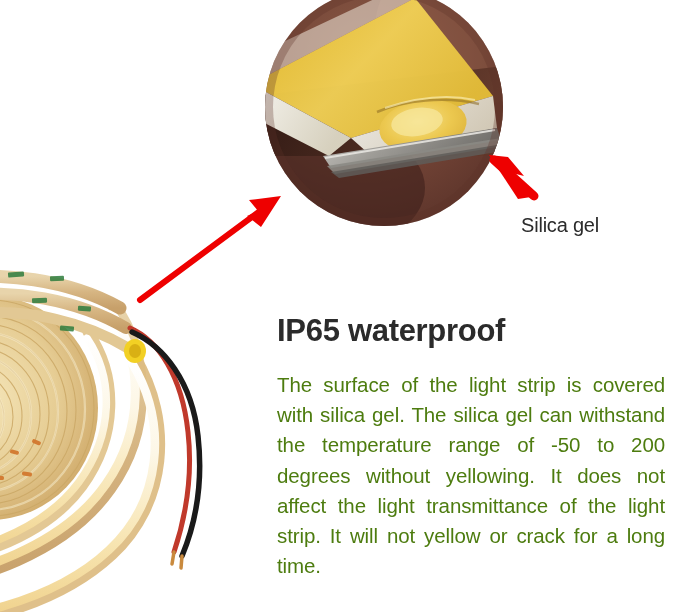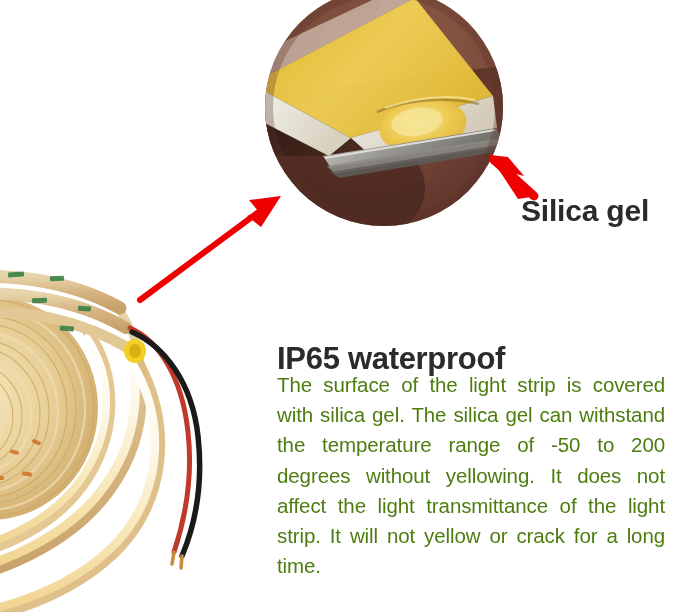--- a/index.html
+++ b/index.html
@@ -41,37 +41,36 @@
     position: absolute;
     left: 0; top: 0;
     width: 679px; height: 612px;
     pointer-events: none;
   }
 
   
   #silica-gel-label {
     position: absolute;
     left: 521px;
-    top: 194px;
-    font-size: 30px;
-    font-weight: bold;
+    top: 214px;
+    font-size: 20px;
+    font-weight: normal;
     color: #2b2b2b;
     letter-spacing: -0.2px;
     white-space: nowrap;
   }
   #heading-ip65 {
     position: absolute;
     left: 277px;
     top: 313px;
     font-size: 31px;
     font-weight: bold;
     color: #2b2b2b;
     letter-spacing: -0.3px;
     white-space: nowrap;
-    margin-top: 28px;
   }
   #body-copy {
     position: absolute;
     left: 277px;
     top: 370px;
     width: 388px;
     font-size: 20.5px;
     line-height: 30.2px;
     color: #4d7c0f;
     text-align: justify;

